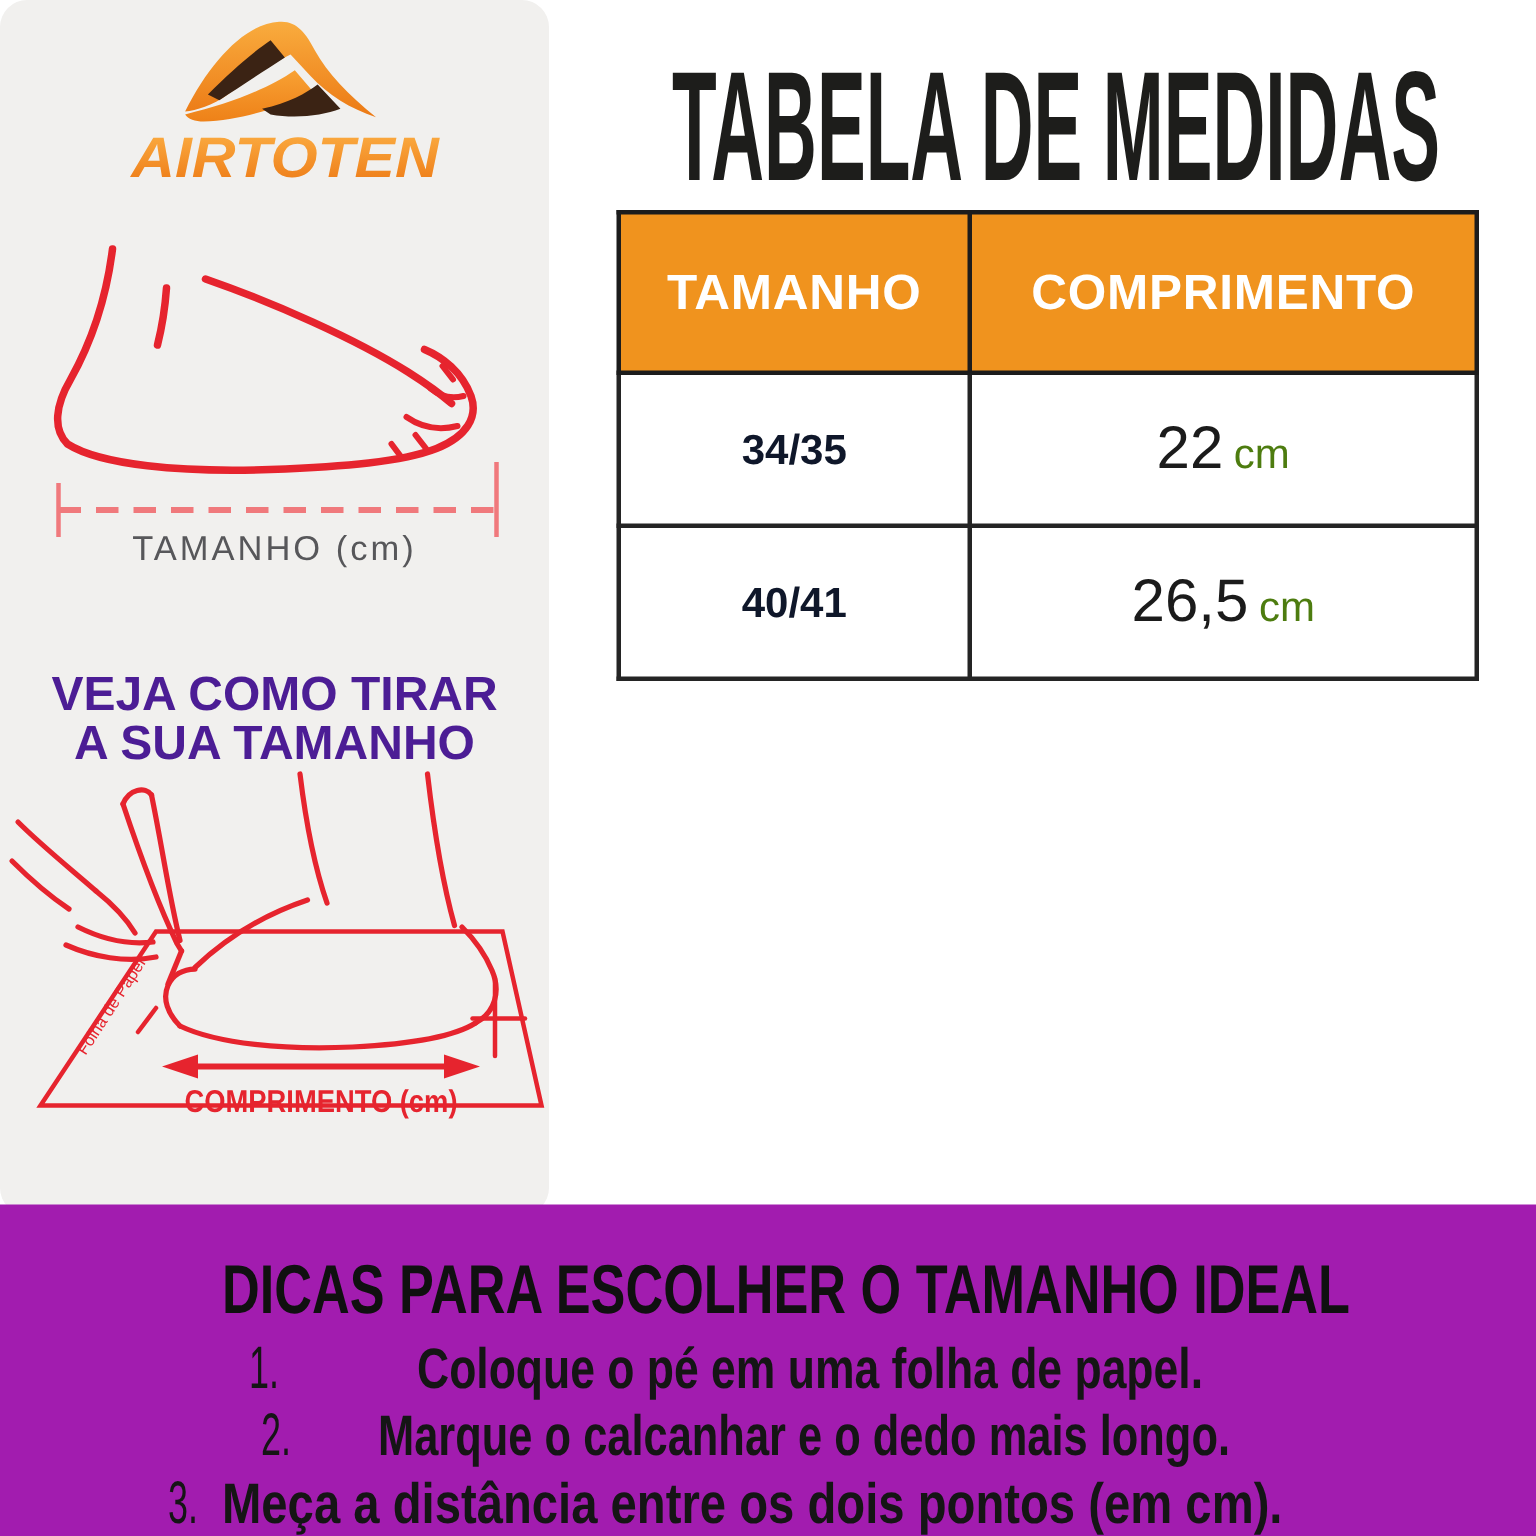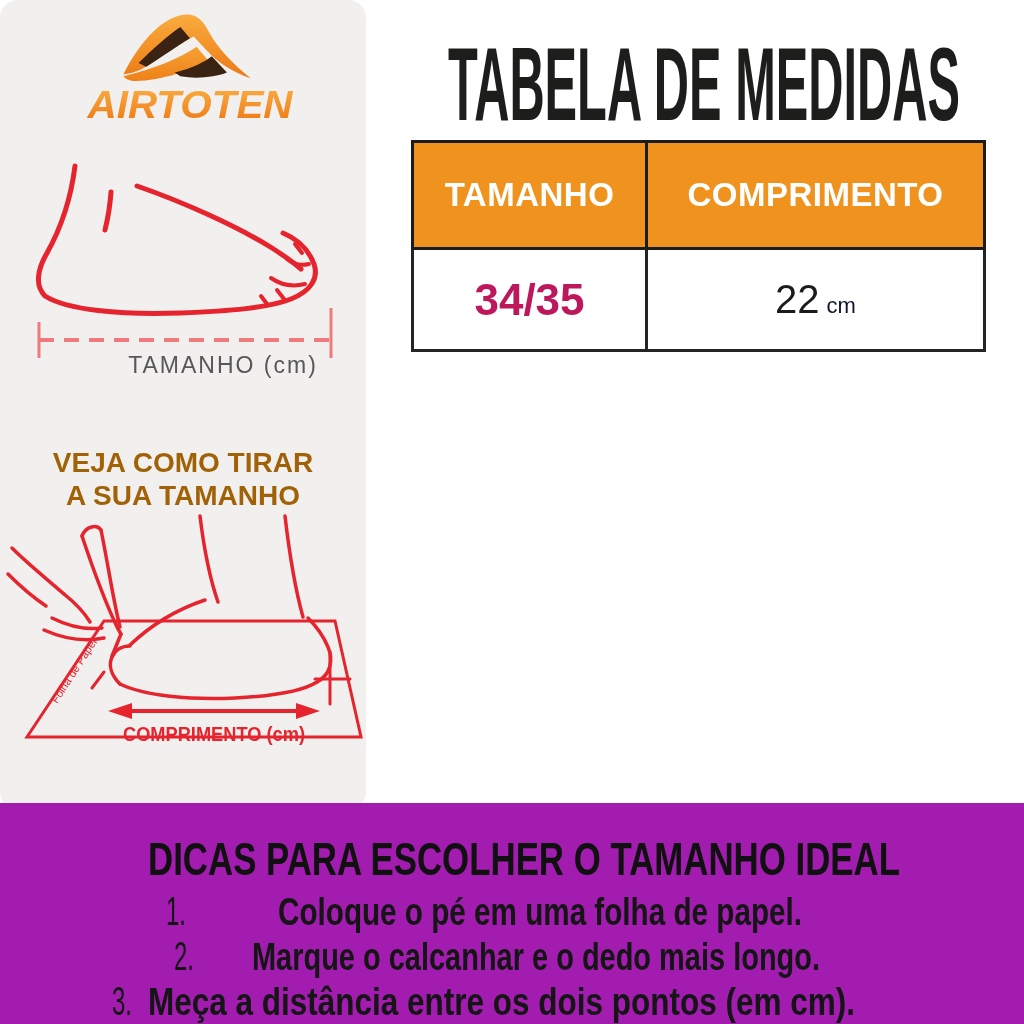--- a/index.html
+++ b/index.html
@@ -15,25 +15,25 @@
     position:absolute;left:0;top:0;width:366px;height:810px;
     background:#f1f0ee;
     border-radius:18px;
   }
   .logo-icon-svg{position:absolute;left:0;top:6px;width:366px;height:78px;}
   .logo-word-svg{position:absolute;left:0;top:80px;width:366px;height:48px;}
 
   .foot1-svg{position:absolute;left:25px;top:158px;width:320px;height:202px;}
   .size-caption{
     position:absolute;left:0;top:352px;width:366px;text-align:center;
-    font-size:23px;letter-spacing:2px;color:#57575a;font-weight:400;padding-left:40px;
+    font-size:23px;letter-spacing:2px;color:#57575a;font-weight:400;
   }
   .howto{
     position:absolute;left:0;top:446px;width:366px;text-align:center;
-    color:#a16207;font-weight:700;font-size:28px;line-height:33px;
+    color:#4c1d95;font-weight:700;font-size:32px;line-height:33px;
   }
   .foot2-svg{position:absolute;left:0;top:513px;width:366px;height:252px;}
 
   
   .title-svg{position:absolute;left:380px;top:8px;width:648px;height:130px;}
 
   
   table.size-table{
     position:absolute;left:411px;top:140px;width:572px;
     border-collapse:collapse;table-layout:fixed;background:#fff;
@@ -41,23 +41,23 @@
   .size-table col.c1{width:234px;}
   .size-table col.c2{width:338px;}
   .size-table th{
     background:#f0931e;color:#ffffff;font-weight:700;font-size:33px;
     height:102px;border:3px solid #1c1c1c;text-align:center;letter-spacing:0.5px;
   }
   .size-table td{
     height:97px;border:3px solid #242424;text-align:center;vertical-align:middle;
     background:#ffffff;
   }
-  .cell-size{font-weight:700;font-size:44px;color:#be185d;}
+  .cell-size{font-weight:700;font-size:28px;color:#0f172a;}
   .cell-length .num{font-size:40px;color:#1b1b1b;}
-  .cell-length .unit{font-size:22px;color:#0f172a;margin-left:7px;}
+  .cell-length .unit{font-size:28px;color:#4d7c0f;margin-left:7px;}
 
   
   .band{
     position:absolute;left:0;top:803px;width:1024px;height:276px;
     background:#a21caf;
   }
   .band-svg{position:absolute;left:0;top:0;width:1024px;height:221px;}
 </style>
 </head>
 <body>
@@ -170,20 +170,26 @@
       <tr>
     <th>TAMANHO</th>
     <th>COMPRIMENTO</th>
   </tr>
   <tr>
     <td class="cell-size">34/35</td>
     <td class="cell-length">
       <span class="num">22</span><span class="unit">cm</span>
     </td>
   </tr>
+  <tr>
+    <td class="cell-size">40/41</td>
+    <td class="cell-length">
+      <span class="num">26,5</span><span class="unit">cm</span>
+    </td>
+  </tr>
 </tbody>
   </table>
 
 <div class="band">
   <svg class="band-svg" viewBox="0 0 1024 221">
     <text x="524" y="72" text-anchor="middle" font-size="46" font-weight="700" fill="#101010" textLength="752" lengthAdjust="spacingAndGlyphs">DICAS PARA ESCOLHER O TAMANHO IDEAL</text>
 
     <text x="166" y="122" font-size="40" fill="#151515" textLength="20" lengthAdjust="spacingAndGlyphs">1.</text>
     <text x="278" y="122" font-size="38" font-weight="700" fill="#151515" textLength="524" lengthAdjust="spacingAndGlyphs">Coloque o pé em uma folha de papel.</text>
 

